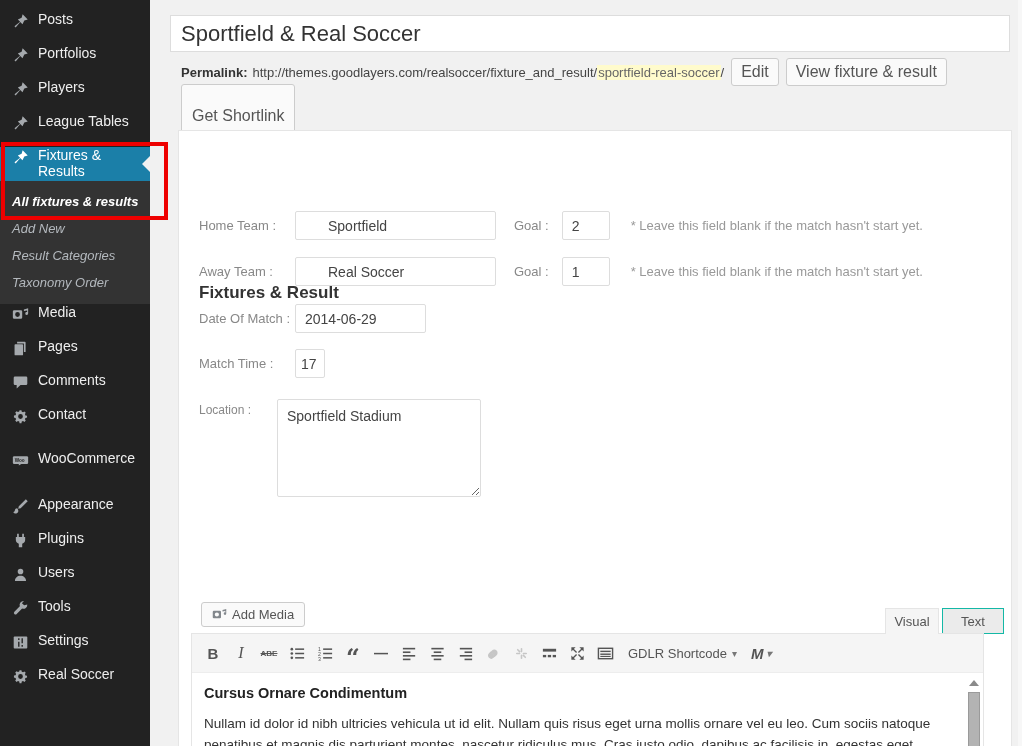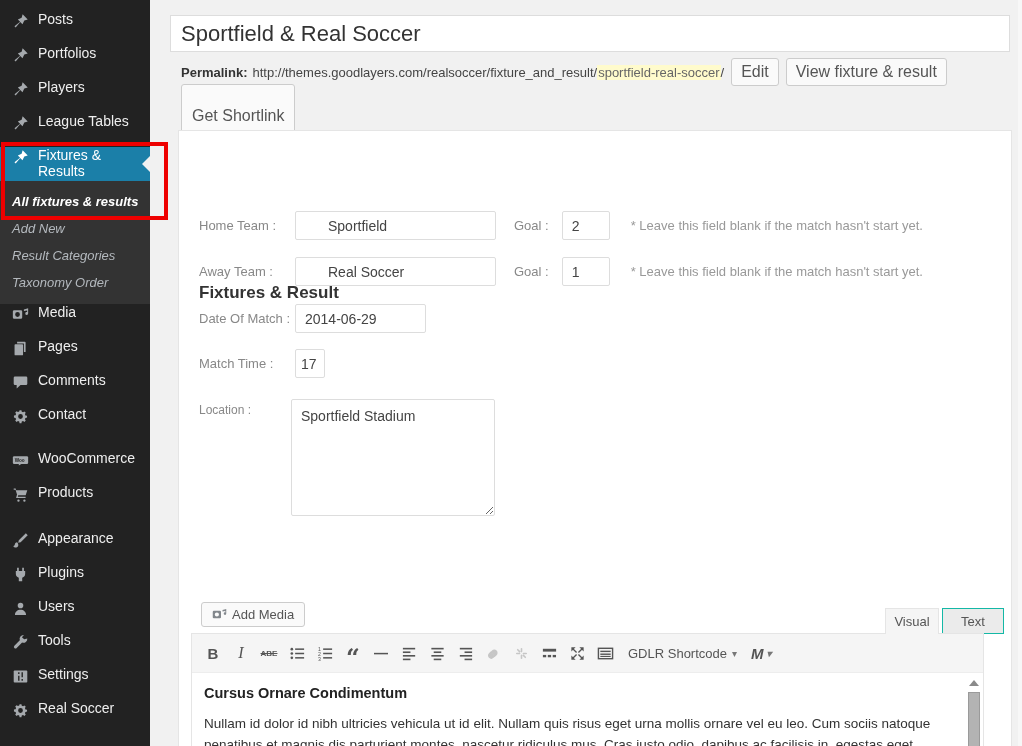--- a/index.html
+++ b/index.html
@@ -44,21 +44,21 @@
   .flabel { font-size:13px; color:#888; min-width:96px; white-space:nowrap; }
   .finput { height:29px; border:1px solid #ddd; border-radius:2px; background:#fff; color:#444;
      font-family:"Liberation Sans",sans-serif; font-size:14px; padding:4px 9px; outline:none; }
   .team { width:201px;padding-left:32px; }
   .goal-label { font-size:13px; color:#888; margin-left:18px; }
   .goal-input { width:48px; margin-left:13px; }
   .goal-note { font-size:13px; color:#999; margin-left:21px; white-space:nowrap; }
   .date-input { width:131px; }
   .time-input { width:30px; padding:4px 5px; }
   .loc-label { font-size:12px; color:#888; position:absolute; left:20px; top:272px; }
-  .loc-textarea { position:absolute; left:112px; top:268px; width:204px; height:117px; border:1px solid #ddd;
+  .loc-textarea { position:absolute; left:98px; top:268px; width:204px; height:98px; border:1px solid #ddd;
      border-radius:2px; font-family:"Liberation Sans",sans-serif; font-size:14px; color:#444; padding:8px 9px; outline:none; resize:both; }
 
   
   .media-btn { position:absolute; left:22px; top:471px; display:flex; align-items:center; gap:5px;
      background:#fafafa; border:1px solid #ccc; border-radius:3px; color:#555; font-size:13px; padding:4px 10px; cursor:pointer; }
   .media-btn svg { width:15px; height:15px; fill:#82878c; }
   .ed-tab { position:absolute; top:477px; height:26px; line-height:25px; text-align:center; font-size:13px;
      color:#555; cursor:pointer; }
   .tab-visual { left:706px; width:54px; background:#f5f5f5; border:1px solid #e5e5e5; border-bottom:none; z-index:4; }
   .tab-text { left:763px; width:62px; background:#ebebeb; border:1px solid #14b8a6; }
@@ -179,28 +179,20 @@
       <div class="mi">
         <span class="ico">
             <svg viewBox="0 0 20 20">
               <rect x="1" y="5" width="18" height="9" rx="1.5"></rect>
               <path d="M8 16l3-2H8z"></path>
               <text x="3.2" y="11.8" font-size="5.5" fill="#222" font-family="sans-serif" font-weight="bold">Woo</text>
             </svg>
           </span>
         <span class="lbl">WooCommerce</span>
       </div>
-      <div class="mi">
-        <span class="ico">
-            <svg viewBox="0 0 20 20">
-              <path d="M2 3h2.3l.6 2H18l-1.9 6H7.3l-.4 1.5H16V14H4.8l1.1-4L4.2 4.4H2zM7.6 15.8a1.4 1.4 0 1 1 0 2.8 1.4 1.4 0 0 1 0-2.8zm7 0a1.4 1.4 0 1 1 0 2.8 1.4 1.4 0 0 1 0-2.8z"></path>
-            </svg>
-          </span>
-        <span class="lbl">Products</span>
-      </div>
 
       <div class="gap12"></div>
 
       <div class="mi">
         <span class="ico">
             <svg viewBox="0 0 20 20">
               <path d="M16.3 1.5l2.2 2.2-8.3 8.3-2.9.7.7-2.9zM5.9 12.2c.6.2 1.1 1.2 1.4 2.1.5 1.6-.3 3.3-2.1 3.8-1.4.4-2.9-.3-3.7-1.4 1.3-.3 1.6-1.1 1.9-2.2.3-1 .8-2.3 2.5-2.3z"></path>
             </svg>
           </span>
         <span class="lbl">Appearance</span>

